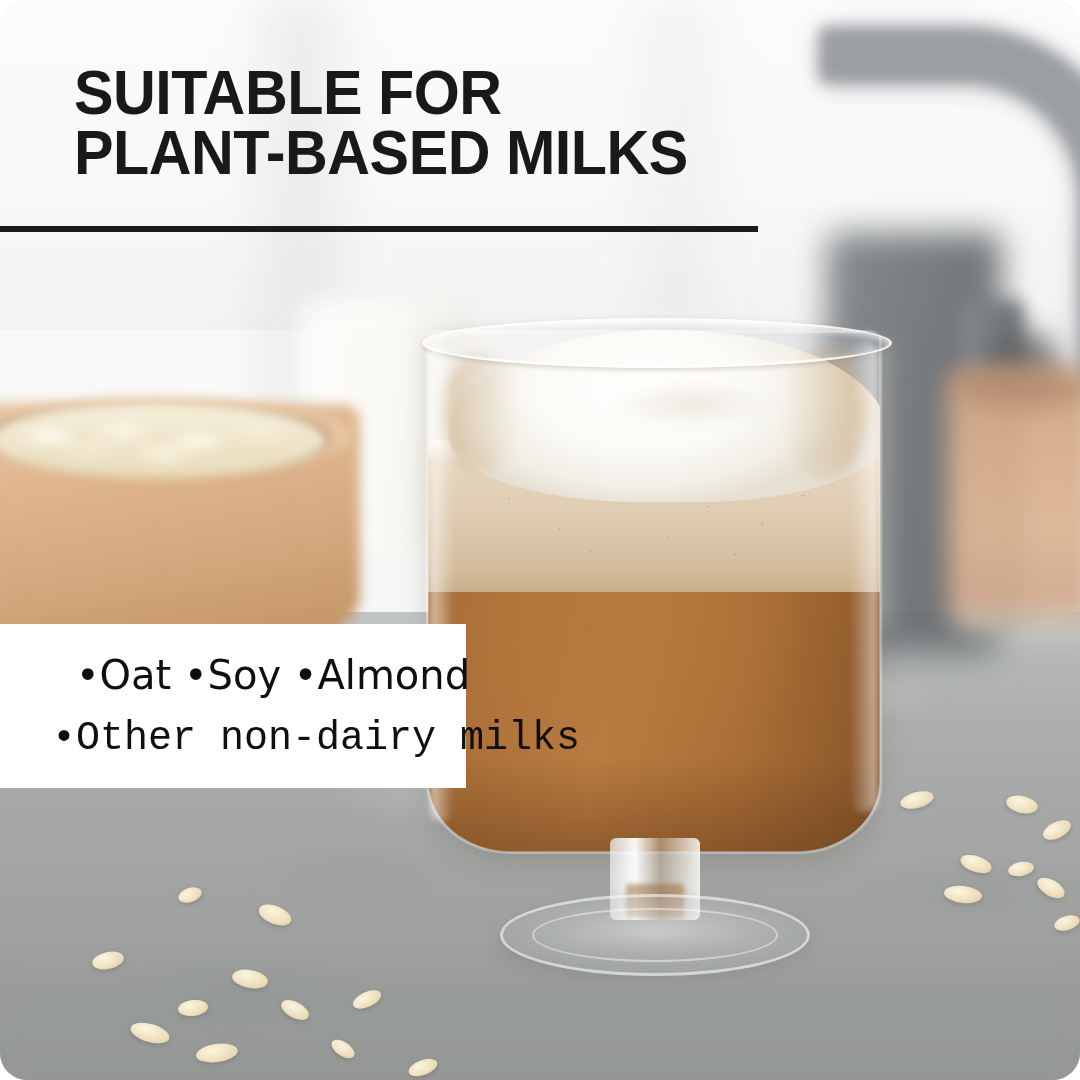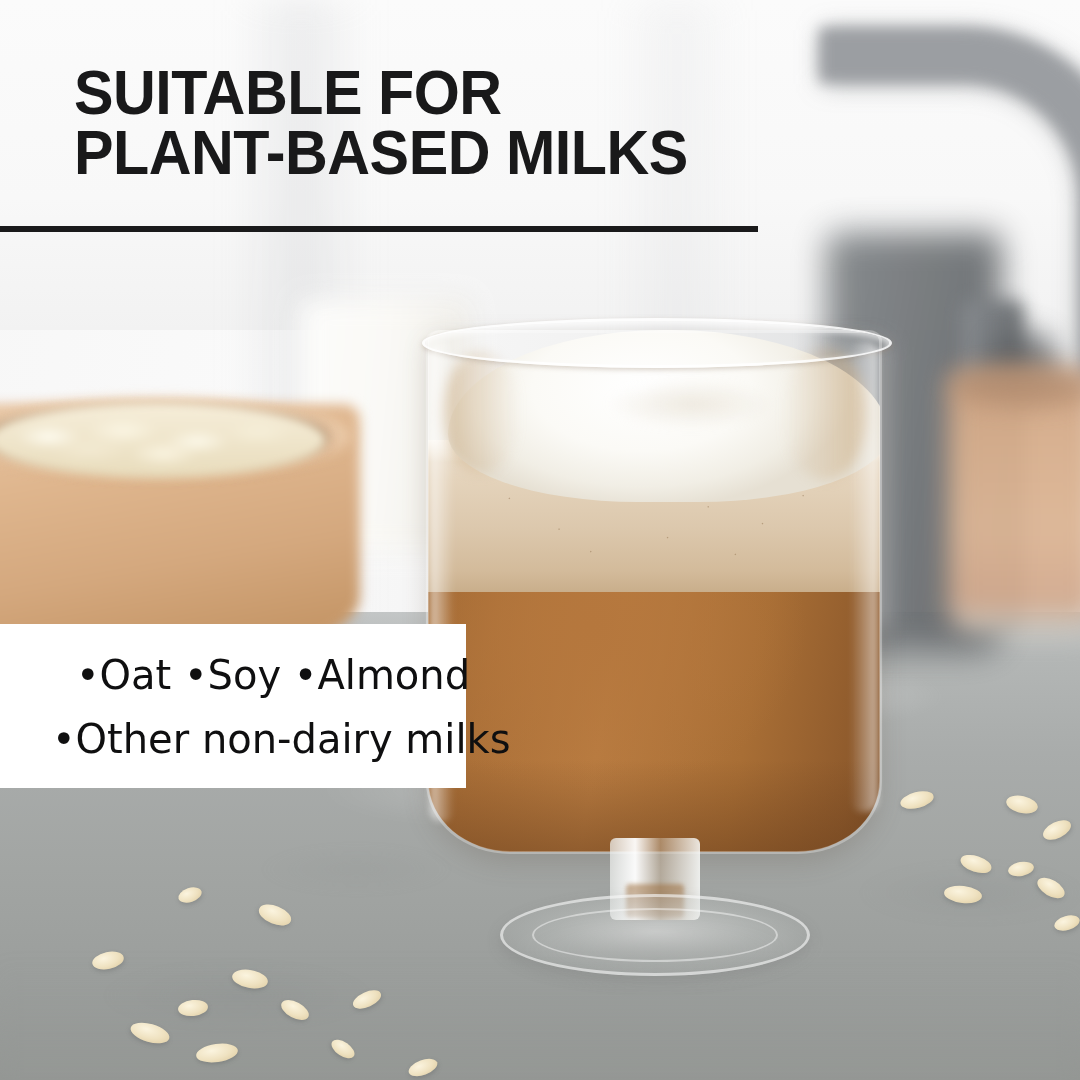--- a/index.html
+++ b/index.html
@@ -4,20 +4,21 @@
 <title>Melitta — Suitable For Plant-Based Milks</title>
 <style>
   html,body{margin:0;padding:0;background:#fff;}
   body{font-family:"Liberation Sans",sans-serif;}
 
   #ad{
     position:relative;
     width:1080px;height:1080px;
     overflow:hidden;
     background:#ededed;
+    border-radius:27px;
   }
 
   
   .photo{position:absolute;inset:0;overflow:hidden;}
 
   
   .bg-wall{
     position:absolute;left:0;top:0;width:1080px;height:640px;
     background:
       linear-gradient(100deg,#f7f7f7 0%,#fafafa 30%,#f2f2f2 55%,#e3e4e5 74%,#ececec 88%,#f6f6f6 100%);
@@ -305,21 +306,21 @@
     color:#0f0f10;
     font-family:"DejaVu Sans",sans-serif;
     font-weight:400;
   }
   .bullet-row{
     position:absolute;white-space:nowrap;
     font-size:40px;
     letter-spacing:0px;
   }
   .bullet-row.r1{left:76px;top:28px;}
-  .bullet-row.r2{left:52px;top:92px;}
+  .bullet-row.r2{left:52px;top:92px;font-family:Liberation Mono, monospace;}
 
   
   .logo{
     position:absolute;left:875px;top:941px;width:168px;height:93px;
   }
   .logo svg{display:block;width:168px;height:93px;
     filter:drop-shadow(0 2px 4px rgba(60,62,60,.45));}
   .logo-script{
     font-family:"DejaVu Serif",serif;
     font-style:italic;font-weight:700;

